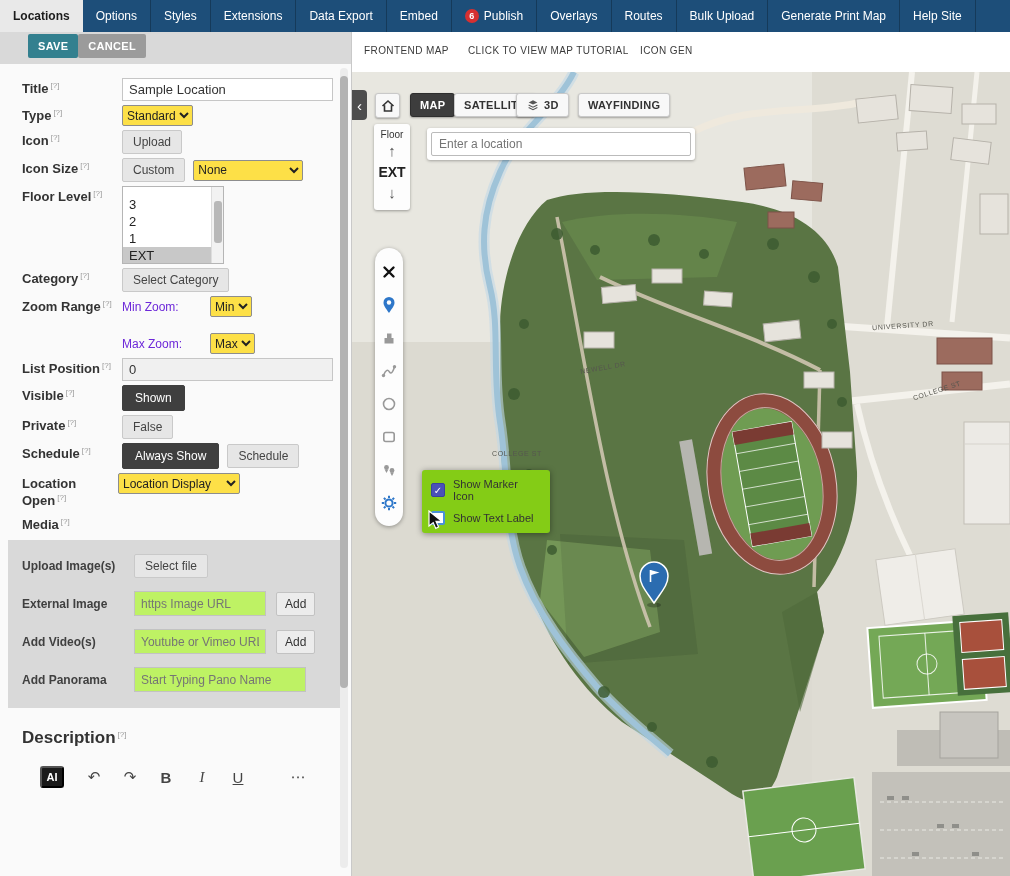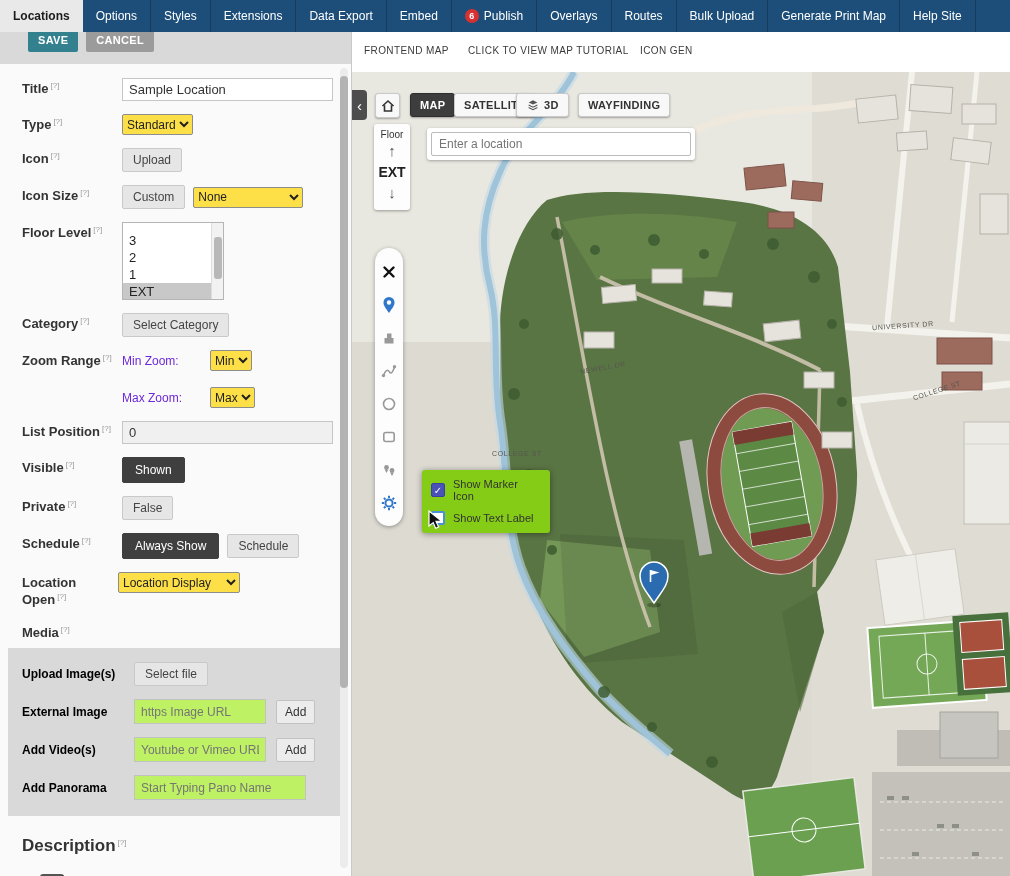--- a/index.html
+++ b/index.html
@@ -11,27 +11,27 @@
             background:var(--nav-blue,#1d4e79); display:flex; align-items:stretch; z-index:30; }
   .topnav .tab { color:#fff; font-size:12px; display:flex; align-items:center; gap:5px;
                  padding:0 13px; border-right:1px solid rgba(0,0,0,.25); cursor:pointer; white-space:nowrap; }
   .topnav .tab.active { background:#e9e9e9; color:#1c1c1c; font-weight:bold; border-right:none; }
   .badge { background:var(--badge-red,#d63031); color:#fff; border-radius:50%; width:14px; height:14px;
            font-size:9px; font-weight:bold; display:flex; align-items:center; justify-content:center; }
 
   
   .panel { position:absolute; top:28px; left:0; width:352px; height:848px; background:#fafafa;
            border-right:1px solid #c9c9c9; overflow:hidden; z-index:20; }
-  .panel-header { height:36px; background:#d9d9d9; display:flex; align-items:flex-start; padding-left:28px; gap:8px; }
+  .panel-header { height:36px; background:#d9d9d9; display:flex; align-items:center; padding-left:28px; gap:0; }
   .btn-save { background:var(--save-teal,#33808f); color:#fff; border:none; font-size:11px; font-weight:bold;
               padding:6px 10px; border-radius:2px; cursor:pointer; letter-spacing:.3px; }
   .btn-cancel { background:#9b9b9b; color:#fff; border:none; font-size:11px; font-weight:bold;
                 padding:6px 10px; border-radius:2px; cursor:pointer; letter-spacing:.3px; }
   .form { padding:14px 18px 0 22px; }
-  .row { display:flex; align-items:flex-start; margin-bottom:13px; }
+  .row { display:flex; align-items:flex-start; margin-bottom:4px; }
   .lbl { width:100px; min-width:100px; font-size:13px; font-weight:bold; color:#333; padding-top:3px; line-height:1.3; }
   .lbl.narrow { width:96px; min-width:96px; }
   .help { font-size:8px; color:#999; font-weight:normal; vertical-align:super; margin-left:2px; }
   .ctl { flex:1; display:flex; align-items:center; gap:8px; flex-wrap:wrap; }
   input.txt { width:100%; height:23px; border:1px solid #c6c6c6; background:#fff; font-size:13px;
               padding:0 6px; color:#333; }
   input.txt.gray { background:#f0f0f0; }
   select.sel { height:21px; border:1px solid #8d8d8d; background:#fde047; font-size:12px; color:#222; border-radius:2px; }
   .btn-light { background:#e6e6e6; border:1px solid #c9c9c9; color:#444; font-size:12px;
                padding:4px 10px; border-radius:2px; cursor:pointer; }
@@ -43,21 +43,21 @@
   .listbox .item.clip { height:9px; overflow:hidden; line-height:14px; color:#444; }
   .listbox .item.selected { background:#c8c8c8; }
   .listbox .sb { position:absolute; right:0; top:0; bottom:0; width:12px; background:#f2f2f2; border-left:1px solid #ddd; }
   .listbox .sb .th { position:absolute; top:14px; left:2px; width:8px; height:42px; background:#b8b8b8; border-radius:3px; }
   .subrow { display:flex; align-items:center; gap:8px; width:100%; margin-bottom:8px; }
   .sublbl { width:80px; font-size:12px; color:#6d28d9; }
 
   .media-box { background:#d9d9d9; margin:6px 8px 0 8px; padding:14px 14px 16px 14px; }
   .mrow { display:flex; align-items:center; margin-bottom:13px; }
   .mrow:last-child { margin-bottom:0; }
-  .mlbl { width:112px; min-width:112px; font-size:12px; font-weight:bold; color:#000000; }
+  .mlbl { width:112px; min-width:112px; font-size:12px; font-weight:bold; color:#404040; }
   .minput { height:25px; border:1px solid #c2c2c2; background:#bef264; font-size:12px; padding:0 6px; color:#333; }
   .btn-add { background:#ececec; border:1px solid #c2c2c2; color:#333; font-size:12px; padding:4px 8px;
              border-radius:2px; margin-left:10px; cursor:pointer; }
 
   .desc-title { font-size:17px; font-weight:bold; color:#333; padding:20px 0 0 22px; }
   .text-toolbar { display:flex; align-items:center; gap:0; padding:16px 0 0 40px; }
   .tt-btn { width:36px; height:26px; display:flex; align-items:center; justify-content:center;
             background:none; border:none; font-size:15px; color:#444; cursor:pointer; }
   .ai-chip { width:24px; height:22px; background:#1a1a1a; color:#fff; font-size:11px; font-weight:bold;
              border-radius:3px; display:flex; align-items:center; justify-content:center; margin-right:12px; cursor:pointer; }

